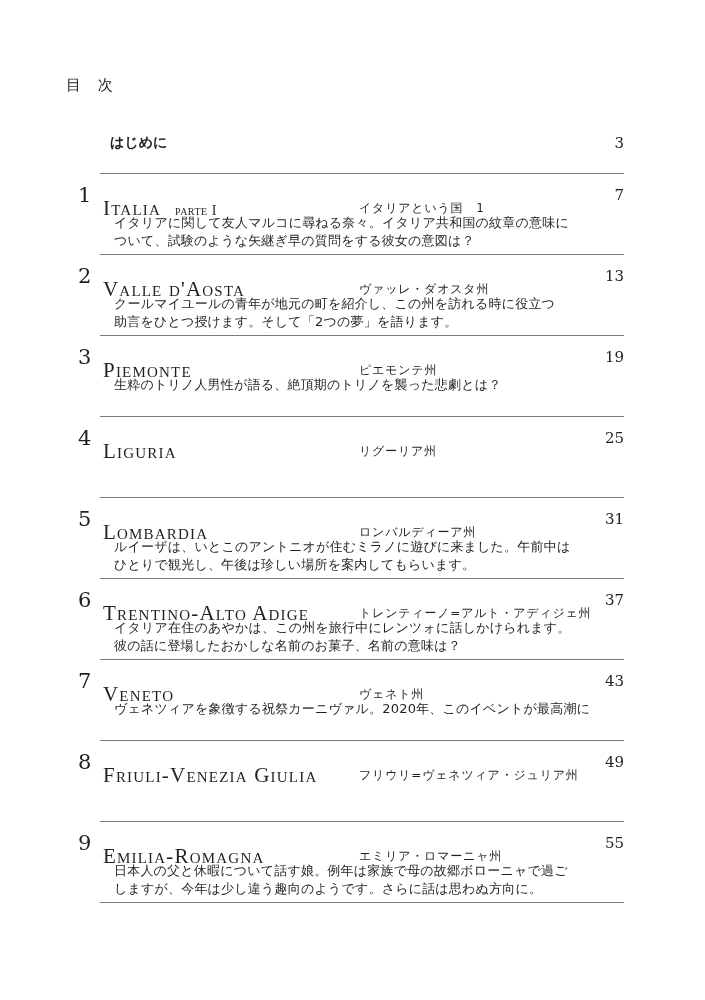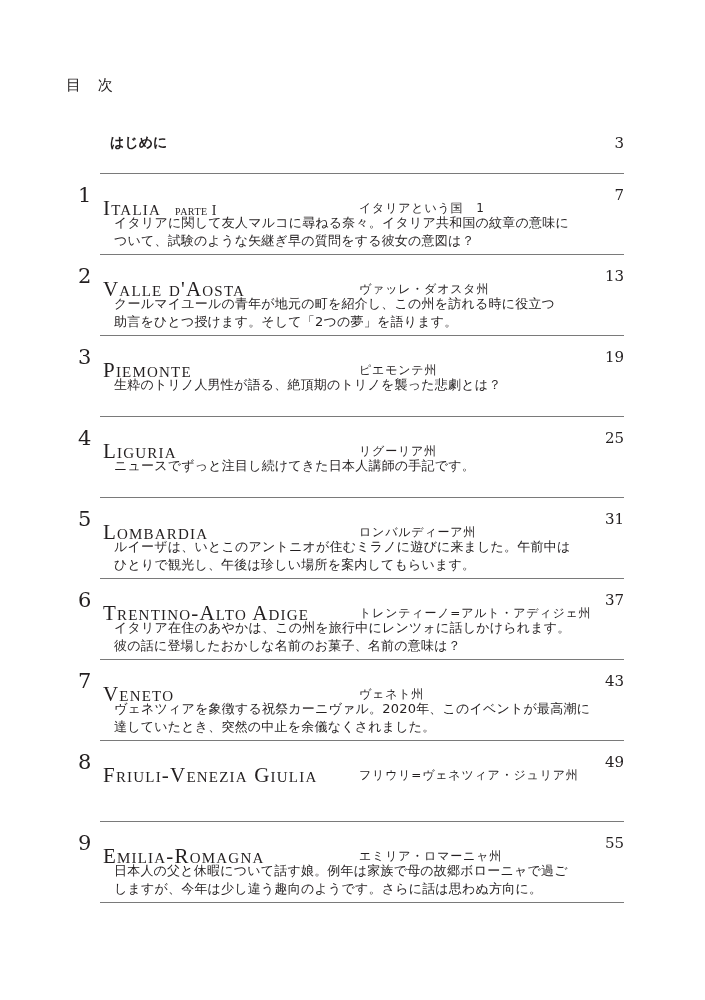--- a/index.html
+++ b/index.html
@@ -100,21 +100,20 @@
   </div>
 </div>
 <div class="rule" style="top:416px"></div>
 
 <div class="chapter" style="top:426px">
   <span class="num">4</span>
   <span class="title">Liguria</span>
   <span class="jp-title">リグーリア州</span>
   <span class="page">25</span>
   <div class="desc">
-    <div>ニュースでずっと注目し続けてきた日本人講師の手記です。</div>
   </div>
 </div>
 <div class="rule" style="top:497px"></div>
 
 <div class="chapter" style="top:507px">
   <span class="num">5</span>
   <span class="title">Lombardia</span>
   <span class="jp-title">ロンバルディーア州</span>
   <span class="page">31</span>
   <div class="desc">
@@ -136,21 +135,20 @@
 </div>
 <div class="rule" style="top:659px"></div>
 
 <div class="chapter" style="top:669px">
   <span class="num">7</span>
   <span class="title">Veneto</span>
   <span class="jp-title">ヴェネト州</span>
   <span class="page">43</span>
   <div class="desc">
     <div>ヴェネツィアを象徴する祝祭カーニヴァル。2020年、このイベントが最高潮に</div>
-    <div>達していたとき、突然の中止を余儀なくされました。</div>
   </div>
 </div>
 <div class="rule" style="top:740px"></div>
 
 <div class="chapter" style="top:750px">
   <span class="num">8</span>
   <span class="title">Friuli-Venezia Giulia</span>
   <span class="jp-title">フリウリ=ヴェネツィア・ジュリア州</span>
   <span class="page">49</span>
 </div>

